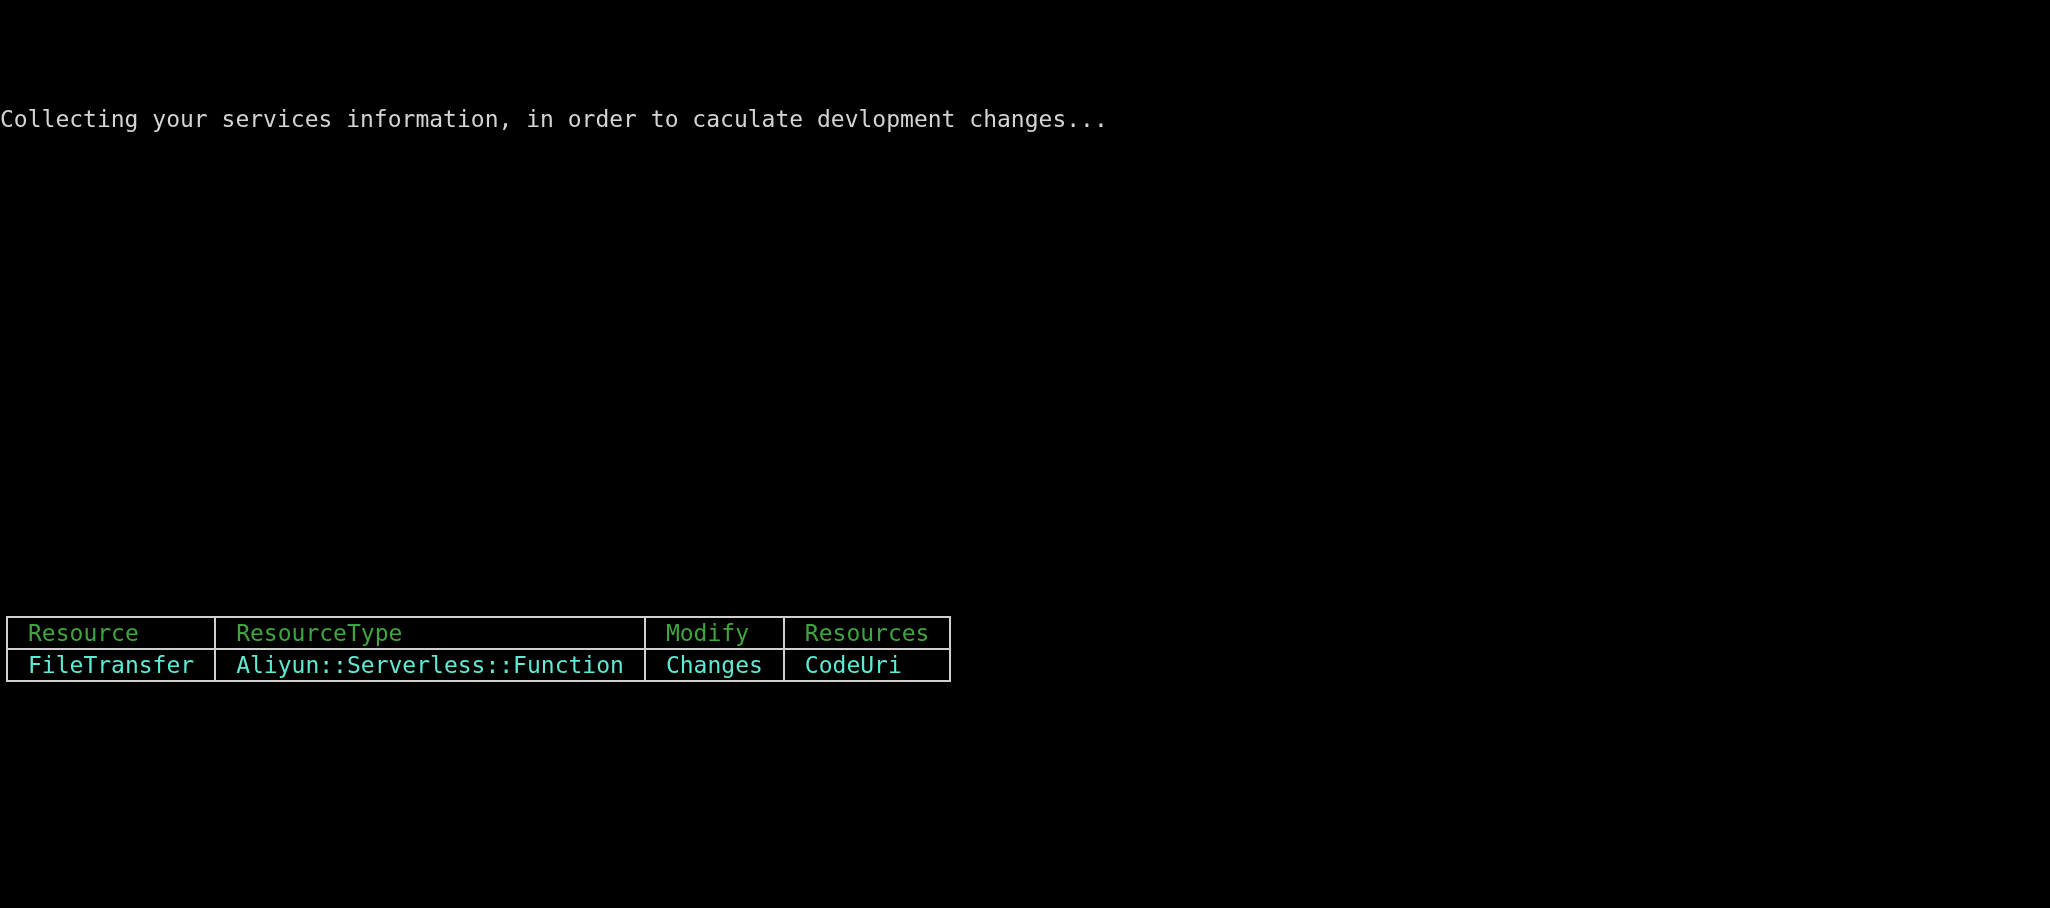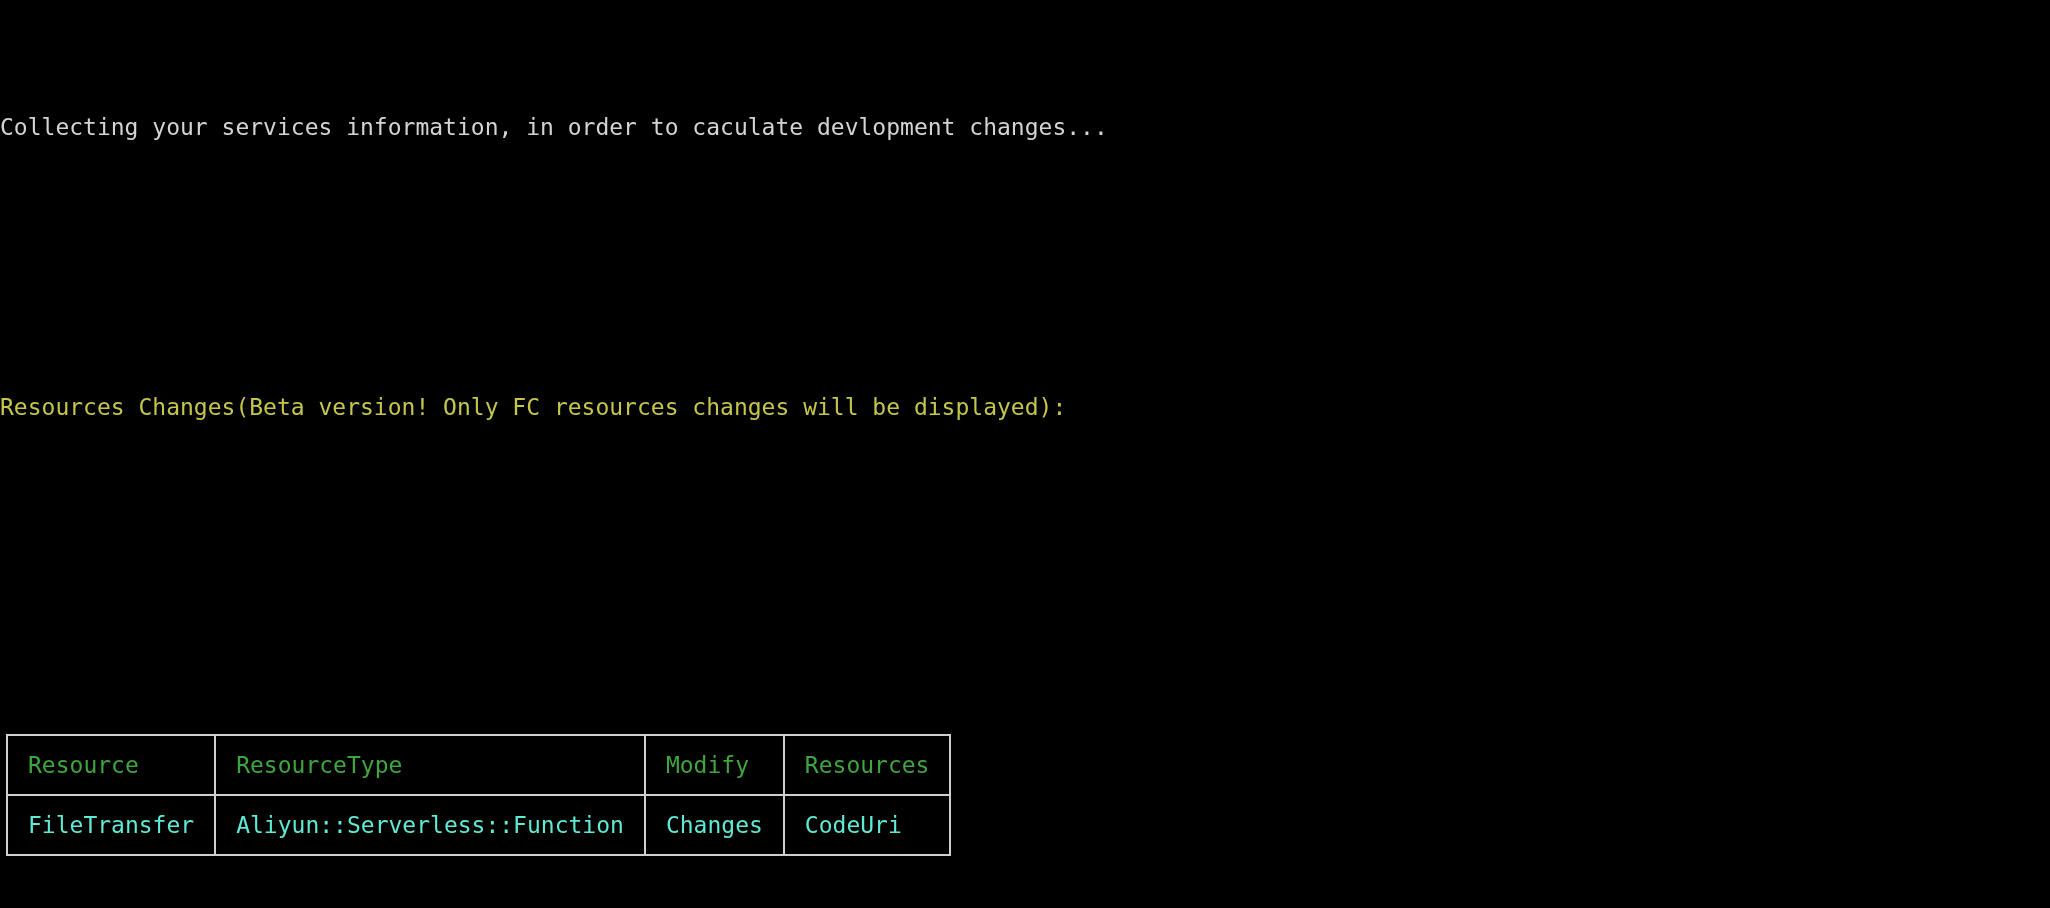--- a/index.html
+++ b/index.html
@@ -22,59 +22,57 @@
     width: 2050px;
     height: 908px;
     padding: 0;
     box-sizing: border-box;
     white-space: pre;
   }
   .line {
     white-space: pre;
     height: 34px;
     overflow: hidden;
-    margin-top: 8px;
   }
   .blank { height: 34px; }
 
   .c-white  { color: #d4d4d4; }
   .c-yellow { color: #c6c64a; }
 
   
   #res-table {
     border-collapse: collapse;
     margin: 0;
     margin-top: 4px;
     margin-bottom: 4px;
     table-layout: fixed;
   }
   #res-table td, #res-table th {
     border: 2px solid #cfcfcf;
-    padding: 14px 20px;
+    padding: 0 20px;
     font-weight: normal;
     text-align: left;
     font-family: "DejaVu Sans Mono", "Liberation Mono", monospace;
     font-size: 23px;
     line-height: 30px;
     white-space: nowrap;
   }
   #res-table th { color: #3fa63f; }
   #res-table td { color: #5eead4; }
   .tbl-wrap { padding-left: 6px; }
 </style>
 </head>
 <body>
 
 <div id="terminal">
 
   <div class="line"><span class="c-white">Collecting your services information, in order to caculate devlopment changes...</span></div>
 
   <div class="blank"></div>
 
-  <div class="line"><span class="c-yellow">Resources Changes(Beta version! Only FC resources changes will be displayed):</span></div>
 
   <div class="blank"></div>
 
   <div class="tbl-wrap">
     <table id="res-table">
       <thead>
         <tr>
           <th>Resource</th>
           <th>ResourceType</th>
           <th>Modify</th>

